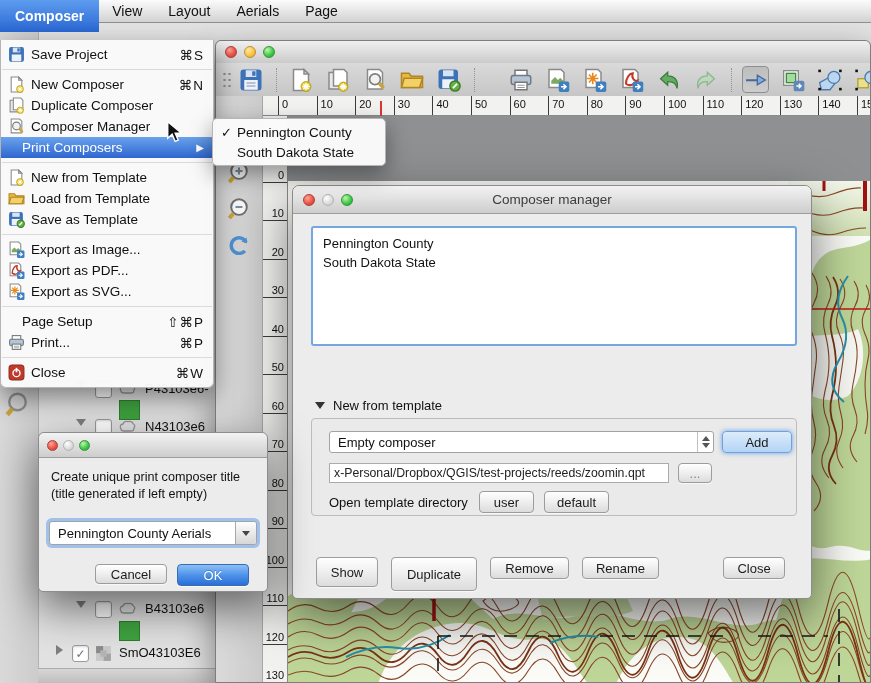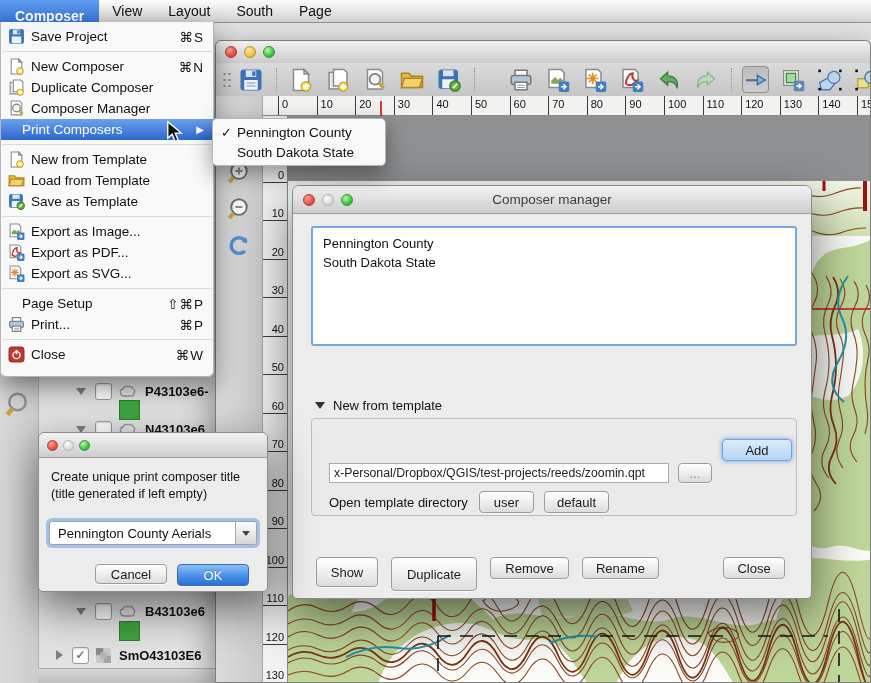--- a/index.html
+++ b/index.html
@@ -8,23 +8,23 @@
   .abs{position:absolute;}
 
   
   .menubar{position:absolute;left:0;top:0;right:0;height:22px;display:flex;align-items:stretch;
            background:linear-gradient(#fbfbfb,#d2d2d2);border-bottom:1px solid #8f8f8f;z-index:60;}
   .mb-item{display:flex;align-items:center;padding:0 13px;font-size:14px;color:#111;}
   .mb-item.app{font-weight:700;padding:16px 15px;}
   .mb-item.sel{background:linear-gradient(#5d9cee,#2a67d3);color:#fff;}
 
   
-  .menu{position:absolute;left:0;top:22px;width:212px;background:rgba(250,250,250,.97);
+  .menu{position:absolute;left:0;top:40px;width:212px;background:rgba(250,250,250,.97);
         border:1px solid #b5b5b5;border-top:none;border-radius:0 0 6px 6px;
-        box-shadow:0 10px 26px rgba(0,0,0,.45);padding:4px 0 11px 0;z-index:70;}
+        box-shadow:0 10px 26px rgba(0,0,0,.45);padding:4px 0 4px 0;z-index:70;}
   .mrow{height:21px;display:flex;align-items:center;padding:0 9px 0 7px;font-size:13.5px;color:#101010;white-space:nowrap;}
   .mrow .mi-icon{width:17px;height:17px;margin-right:6px;flex:none;}
   .mrow .noicon{margin-left:14px;}
   .mrow.sel{background:linear-gradient(#6aa2ec,#2e66d0);color:#fff;}
   .mi-short{margin-left:auto;font-size:13.5px;letter-spacing:1px;}
   .mi-sub{margin-left:auto;font-size:10px;}
   .msep{border-top:1px solid #dadada;margin:4px 1px;}
 
   
   .submenu{position:absolute;left:212px;top:118px;width:172px;background:rgba(250,250,250,.98);
@@ -43,21 +43,21 @@
 
   .titlebar{position:absolute;left:0;right:0;top:0;background:linear-gradient(#f3f3f3,#cdcdcd);
             border-bottom:1px solid #9e9e9e;border-radius:6px 6px 0 0;display:flex;align-items:center;}
   .titletext{position:absolute;left:0;right:0;text-align:center;font-size:13.5px;color:#3c3c3c;}
 
   .btn{display:flex;align-items:center;justify-content:center;
        background:linear-gradient(#ffffff,#f0f0f0 45%,#dcdcdc);border:1px solid #9c9c9c;border-radius:4px;
        font-size:13px;color:#1c1c1c;box-sizing:border-box;box-shadow:0 1px 1px rgba(255,255,255,.7);}
   .btn-blue{background:linear-gradient(#8cc0f4,#4f93ea 50%,#2a6fd8);border-color:#3a6cb4;color:#fff;
             text-shadow:0 -1px 0 rgba(0,0,0,.25);}
-  .btn-add{background:linear-gradient(#dcecfb,#b4d4f5);border-color:#6fa3dd;box-shadow:0 0 5px rgba(88,148,228,.85);margin-top:8px;}
+  .btn-add{background:linear-gradient(#dcecfb,#b4d4f5);border-color:#6fa3dd;box-shadow:0 0 5px rgba(88,148,228,.85);}
 
   
   .cwin{position:absolute;left:215px;top:40px;width:656px;height:643px;background:#8e9092;
         border:1px solid #7e7e7e;border-radius:6px 6px 0 0;box-shadow:0 12px 34px rgba(0,0,0,.45);
         box-sizing:border-box;z-index:10;overflow:hidden;}
   .cw-title{height:22px;background:linear-gradient(#f0f0f0,#cbcbcb);border-bottom:1px solid #9b9b9b;
             display:flex;align-items:center;gap:7px;padding-left:9px;}
   .cw-toolbar{position:absolute;left:0;top:22px;right:0;height:33px;background:linear-gradient(#dadada,#c6c6c6);
               border-bottom:1px solid #9a9a9a;display:flex;align-items:center;padding-left:4px;}
   .tbtn{width:27px;height:27px;display:flex;align-items:center;justify-content:center;flex:none;margin-right:10px;}
@@ -110,21 +110,21 @@
   .ctd-msg{position:absolute;left:12px;top:36px;font-size:12.6px;color:#111;line-height:17px;}
   .ctd-combo{position:absolute;left:10px;top:88px;width:208px;height:24px;border-radius:3px;
              box-shadow:0 0 0 3px rgba(120,170,235,.65);}
   .ctd-combo .cbtn{width:20px;align-self:stretch;background:linear-gradient(#fdfdfd,#d6d6d6);
                    border-left:1px solid #a8a8a8;border-radius:0 3px 3px 0;display:flex;align-items:center;justify-content:center;}
 
   
   .lpanel{position:absolute;left:0;top:22px;width:215px;height:661px;background:#e2e2e2;z-index:1;}
   .lstrip{position:absolute;left:0;top:0;width:38px;bottom:0;background:linear-gradient(90deg,#d9d9d9,#cccccc);
           border-right:1px solid #b2b2b2;}
-  .lrow{position:absolute;display:flex;align-items:center;height:20px;font-weight:bold;}
+  .lrow{position:absolute;display:flex;align-items:flex-start;height:20px;}
   .lrow .dtri{width:0;height:0;flex:none;}
   .dtri.open{border-left:5px solid transparent;border-right:5px solid transparent;border-top:7px solid #7e7e7e;}
   .dtri.closed{border-top:5px solid transparent;border-bottom:5px solid transparent;border-left:7px solid #7e7e7e;}
   .cbx{width:15px;height:15px;background:#fff;border:1px solid #9a9a9a;border-radius:3px;flex:none;
        margin-left:9px;display:flex;align-items:center;justify-content:center;font-size:12px;color:#64788c;
        box-shadow:inset 0 1px 2px rgba(0,0,0,.15);}
   .lname{font-size:13px;color:#111;margin-left:7px;white-space:nowrap;}
   .swatch{position:absolute;width:21px;height:20px;background:#3fa33f;border:1px solid #2e7d2e;box-sizing:border-box;}
   .lbottom{position:absolute;left:38px;right:0;bottom:0;height:14px;background:linear-gradient(#d6d6d6,#bfbfbf);
            border-top:1px solid #ababab;}
@@ -498,20 +498,27 @@
     <div>Pennington County</div>
         <div>South Dakota State</div>
       </div>
 
     <div class="discl">
       <span class="tri"></span>
       <span>New from template</span>
     </div>
 
     <div class="grpbox">
+      <div class="combo abs" style="left:17px;top:12px;width:385px;height:22px">
+        <span class="cval">Empty composer</span>
+        <span class="stepper">
+            <span class="tri-up"></span>
+            <span class="tri-dn"></span>
+          </span>
+      </div>
       <div class="btn btn-add abs" style="left:410px;top:12px;width:70px;height:22px">
         <span>Add</span>
       </div>
 
       <div class="field abs" style="left:17px;top:44px;width:340px;height:20px">
         <span>x-Personal/Dropbox/QGIS/test-projects/reeds/zoomin.qpt</span>
       </div>
       <div class="btn abs" style="left:366px;top:44px;width:34px;height:20px;color:#8a8a8a">
         <span>...</span>
       </div>
@@ -563,21 +570,21 @@
     </div>
     <div class="btn btn-blue abs" style="left:138px;top:131px;width:72px;height:22px">
       <span>OK</span>
     </div>
   </div>
 
   <div class="menubar">
     <div class="mb-item app sel">Composer</div>
     <div class="mb-item">View</div>
     <div class="mb-item">Layout</div>
-    <div class="mb-item">South</div>
+    <div class="mb-item">Aerials</div>
     <div class="mb-item">Page</div>
   </div>
 
   <div class="menu">
     <div class="mrow">
       <span class="mi-icon">
         <svg width="17" height="17" viewBox="0 0 16 16">
             <rect x="1" y="1" width="14" height="14" rx="2" fill="#3d72b8"></rect>
             <rect x="4.5" y="1.5" width="7" height="4.5" fill="#d8e4f2"></rect>
             <rect x="8.8" y="2.2" width="2.2" height="3" fill="#3d72b8"></rect>

